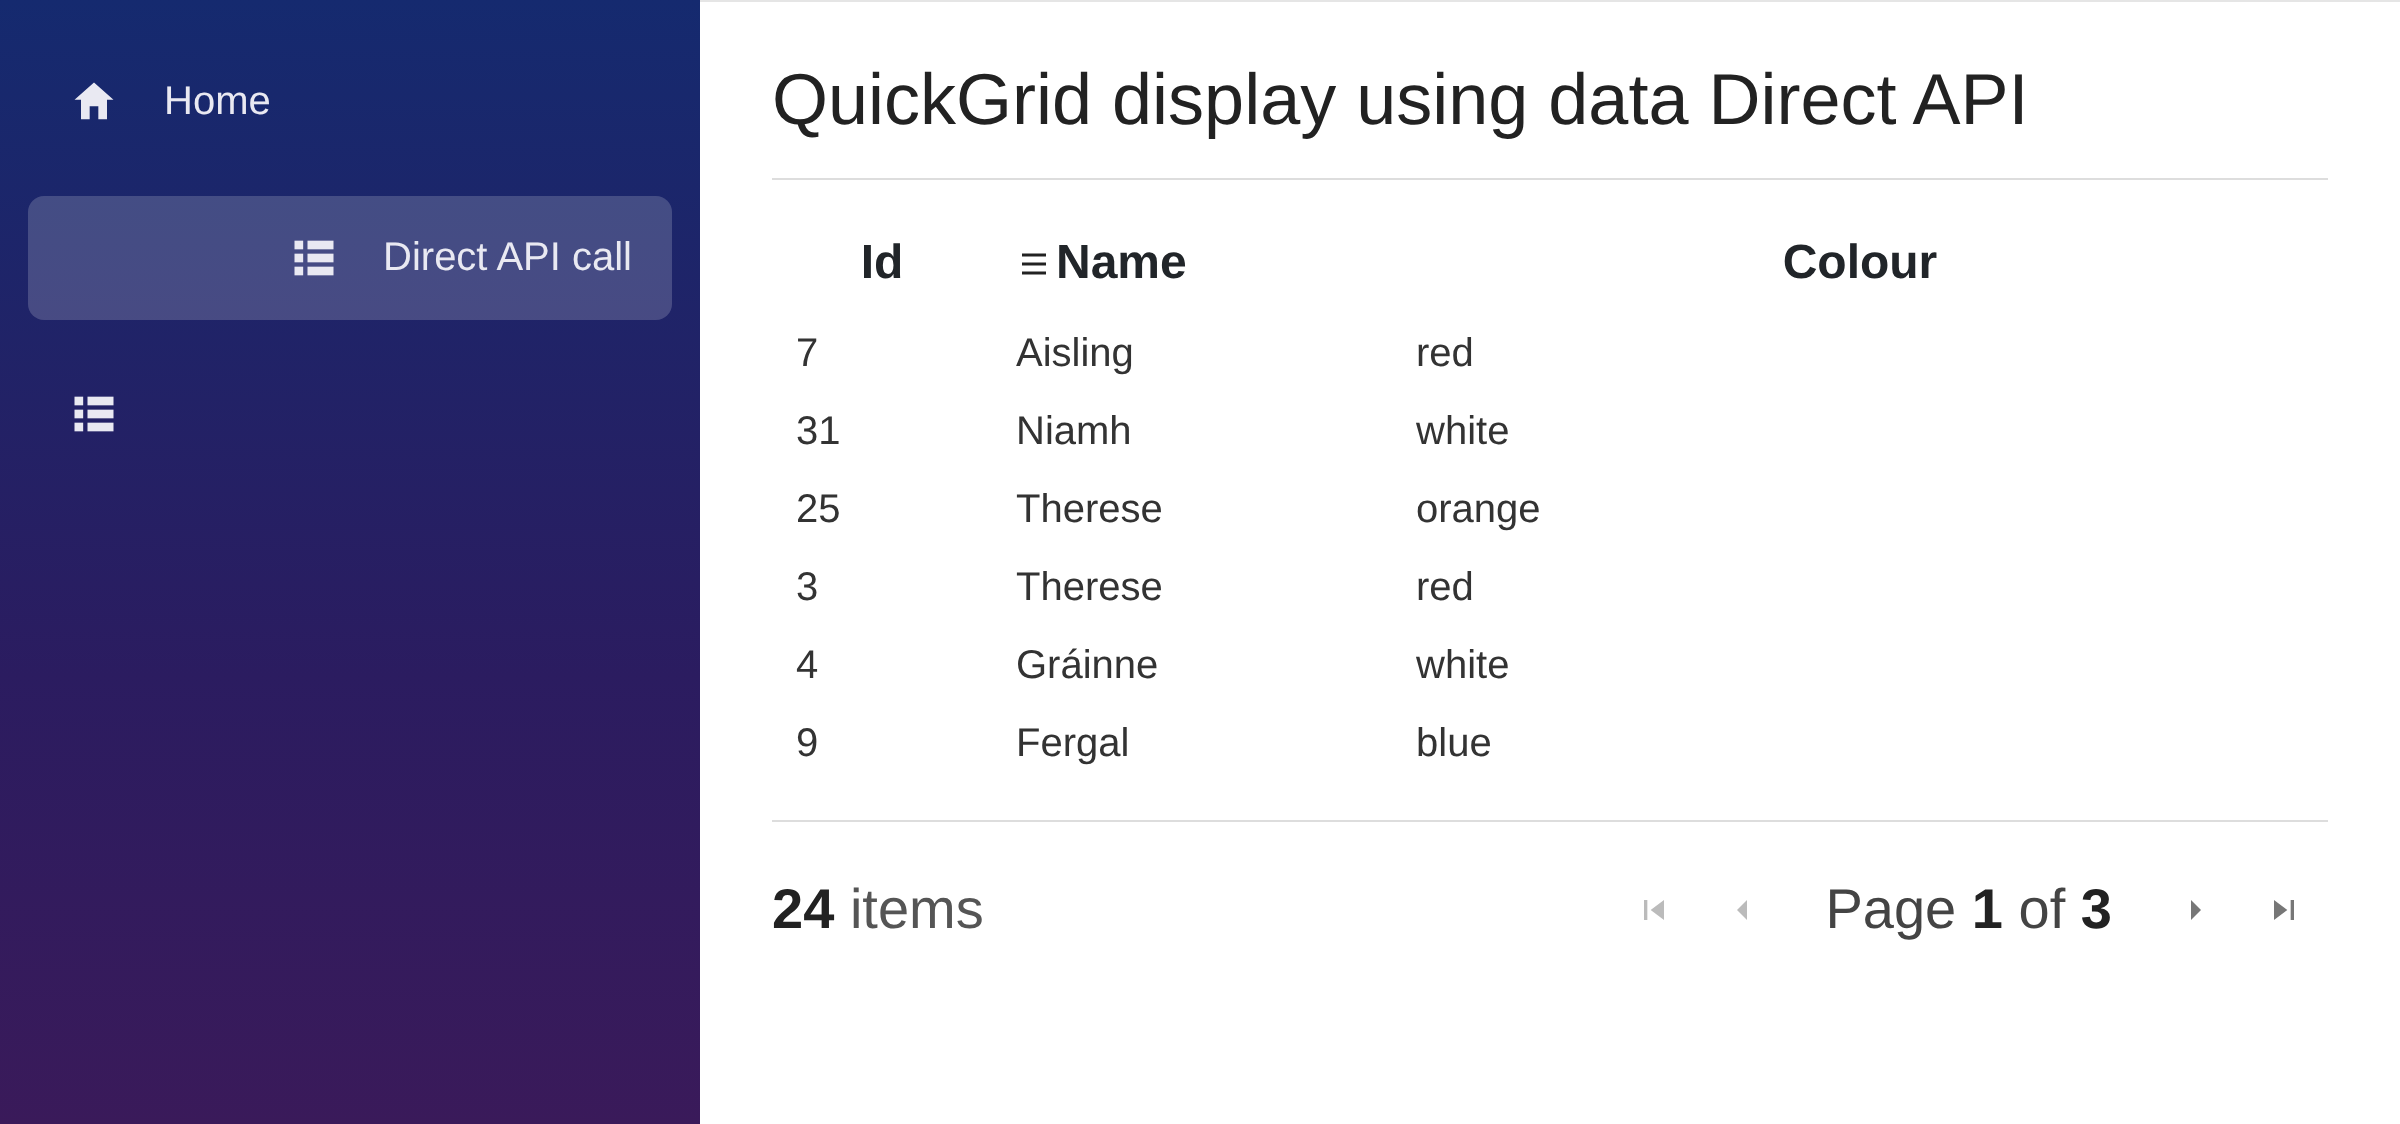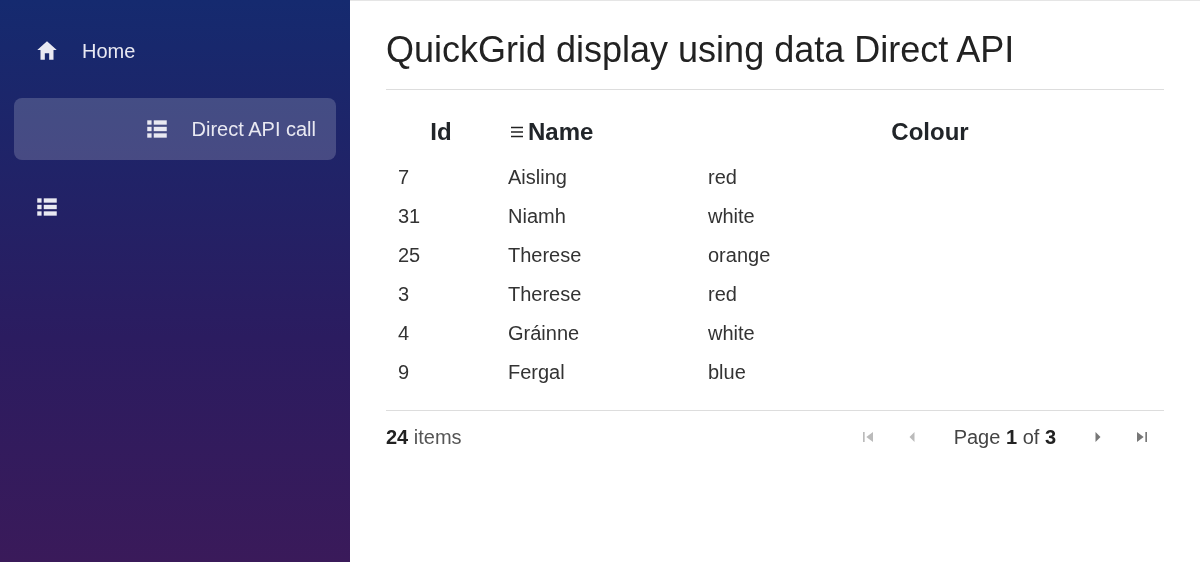--- a/index.html
+++ b/index.html
@@ -92,24 +92,24 @@
     height: 18px;
     stroke: #222;
     stroke-width: 2;
     fill: none;
   }
 
   
   .pager-bar {
     margin-top: 18px;
     border-top: 1px solid #ddd;
-    padding-top: 10px;
-    display: flex;
-    align-items: center;
-    font-size: 20px;
+    padding-top: 26px;
+    display: flex;
+    align-items: center;
+    font-size: 28px;
     color: #555;
   }
   .item-count strong { color: #222; }
   .pager-spacer { flex: 1; }
   .pager-btn {
     width: 44px;
     height: 32px;
     display: flex;
     align-items: center;
     justify-content: center;

